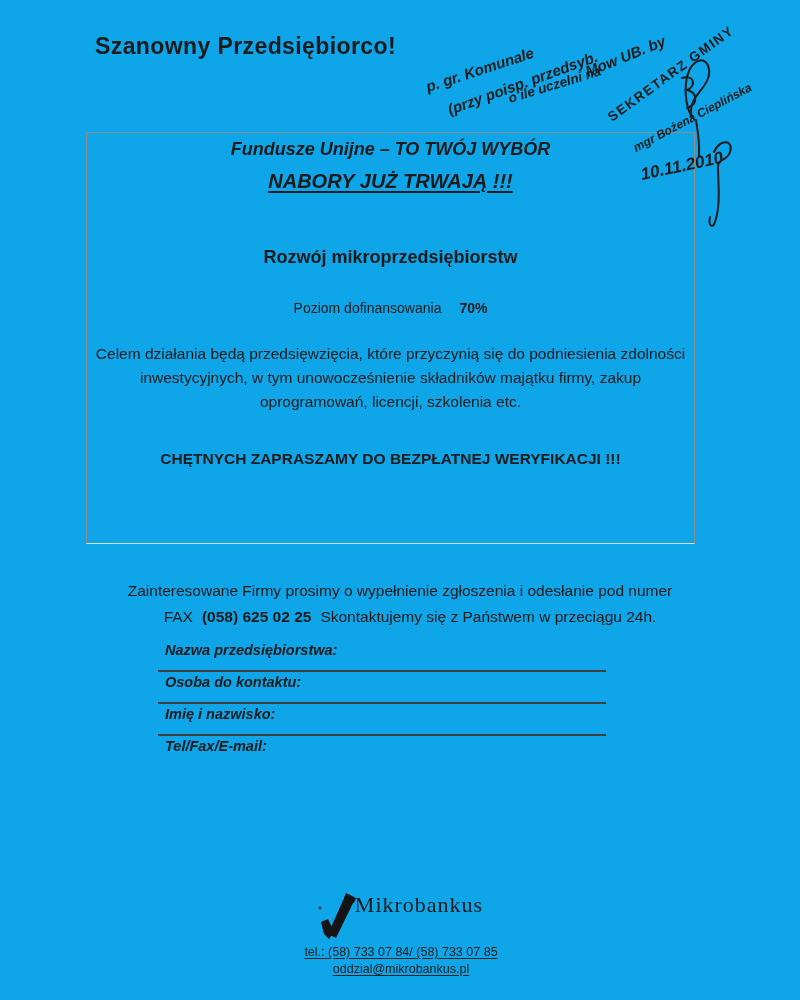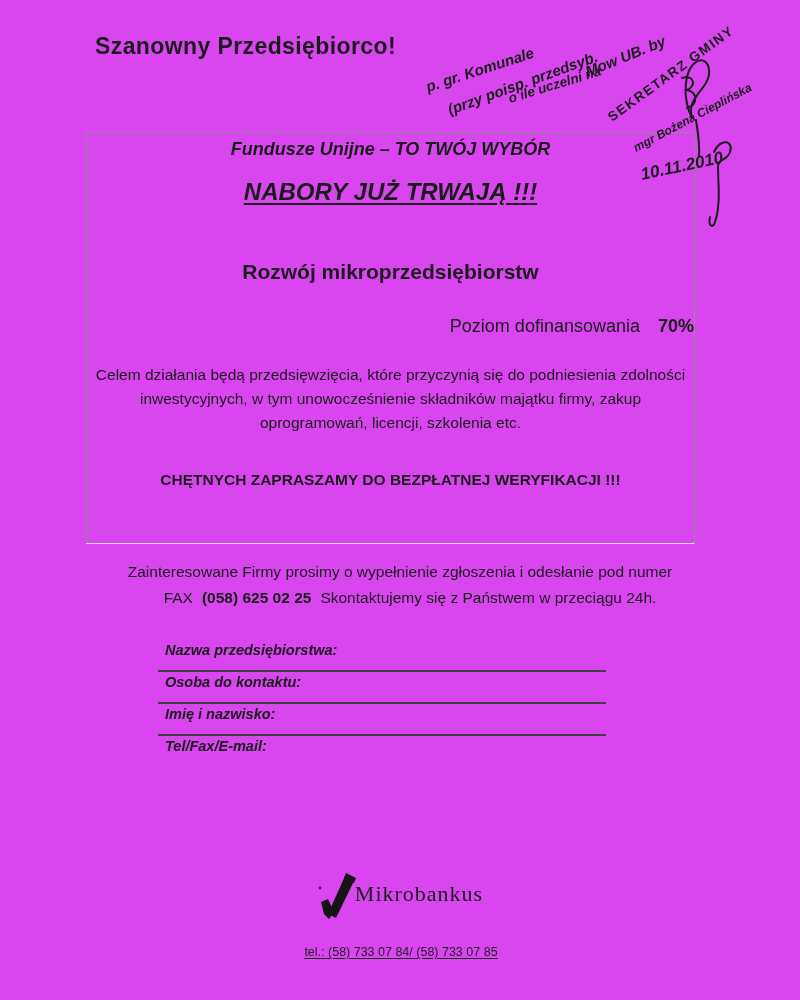--- a/index.html
+++ b/index.html
@@ -1,17 +1,17 @@
 <!DOCTYPE html>
 <html><head>
 <meta charset="utf-8">
 <style>
   html,body{margin:0;padding:0;background:#e9e9e9;}
   .page{
-    position:relative;width:800px;height:1000px;background:#d946ef;
+    position:relative;width:800px;height:1000px;background:#0ea5e9;
     margin:0 auto;overflow:hidden;
     font-family:"Liberation Sans",sans-serif;color:#1b1b1b;
   }
   .abs{position:absolute;}
   .greeting{
     left:95px;top:33px;font-size:23px;font-weight:900;letter-spacing:.4px;
   }
   
   .hw-svg{left:400px;top:0;width:400px;height:340px;pointer-events:none;z-index:5;}
   .hw-svg text{fill:#1c1c1c;}
@@ -20,45 +20,45 @@
   .hw-stroke{stroke:#1c1c1c;fill:none;stroke-width:2;stroke-linecap:round;}
   
   .offer-box{
     left:86px;top:132px;width:609px;height:412px;box-sizing:border-box;
     border-top:1px solid #8d8d8d;border-left:1px solid #8d8d8d;border-right:1px solid #8d8d8d;
     border-bottom:1px solid #dcdcdc;
     text-align:center;padding-top:6px;
   }
   .box-title{font-size:18px;font-weight:700;font-style:italic;}
   .box-subtitle{
-    margin-top:18px;font-size:24px;font-weight:700;font-style:italic;
+    margin-top:10px;font-size:20px;font-weight:700;font-style:italic;
     text-decoration:underline;text-underline-offset:3px;
   }
-  .program{margin-top:54px;font-size:21px;font-weight:700;}
-  .fact-line{margin-top:32px;font-size:18px;display:flex;justify-content:flex-end;gap:18px;}
+  .program{margin-top:54px;font-size:18px;font-weight:700;}
+  .fact-line{margin-top:32px;font-size:14px;display:flex;justify-content:center;gap:18px;}
   .fact-line.second{margin-top:7px;}
   .fact-value{font-weight:700;}
   .description{
     margin:26px auto 0;width:590px;font-size:15.5px;line-height:1.55;
   }
   .cta{margin-top:36px;font-size:15.5px;font-weight:700;}
   
-  .contact{left:0;top:563px;width:800px;text-align:center;font-size:15.5px;}
+  .contact{left:0;top:582px;width:800px;text-align:center;font-size:15.5px;}
   .contact-line2{margin-top:8px;display:flex;justify-content:center;gap:9px;margin-left:20px;}
   .fax-number{font-weight:700;}
   
   .form{left:158px;top:640px;width:448px;}
   .form-row{height:30px;border-bottom:2px solid #3f3f3f;}
   .form-row.no-line{border-bottom:none;}
   .form-label{
     display:inline-block;padding-left:7px;padding-top:2px;
     font-size:14.5px;font-weight:700;font-style:italic;
   }
   
-  .logo{left:0;top:872px;width:800px;display:flex;justify-content:center;align-items:center;}
+  .logo{left:0;top:892px;width:800px;display:flex;justify-content:center;align-items:flex-start;}
   .logo-icon{width:44px;height:50px;}
   .logo-text{
     font-family:"Liberation Serif",serif;font-size:22px;letter-spacing:1px;
     color:#1a1a1a;margin-left:-6px;margin-bottom:6px;
   }
   
   .footer{left:1px;top:942px;width:800px;text-align:center;font-size:12.5px;color:#222;}
   .footer-line{text-decoration:underline;text-underline-offset:2px;margin-top:3px;}
 </style>
 </head>
@@ -130,15 +130,16 @@
       <circle cx="3" cy="16" r="1.4" fill="#2a2a2a"></circle>
       <polygon points="28,4 37,9 19,46 11,42" fill="#141414"></polygon>
       <polygon points="4,30 11,27 17,40 12,47 7,42" fill="#141414"></polygon>
       <polygon points="29,1 39,6 37,11 27,6" fill="#141414"></polygon>
     </svg>
     <span class="logo-text">Mikrobankus</span>
   </div>
 
   <div class="abs footer">
     <div class="footer-line">tel.: (58) 733 07 84/ (58) 733 07 85</div>
+    <div class="footer-line">oddzial@mikrobankus.pl</div>
   </div>
 
 </div>
 
 </body></html>

